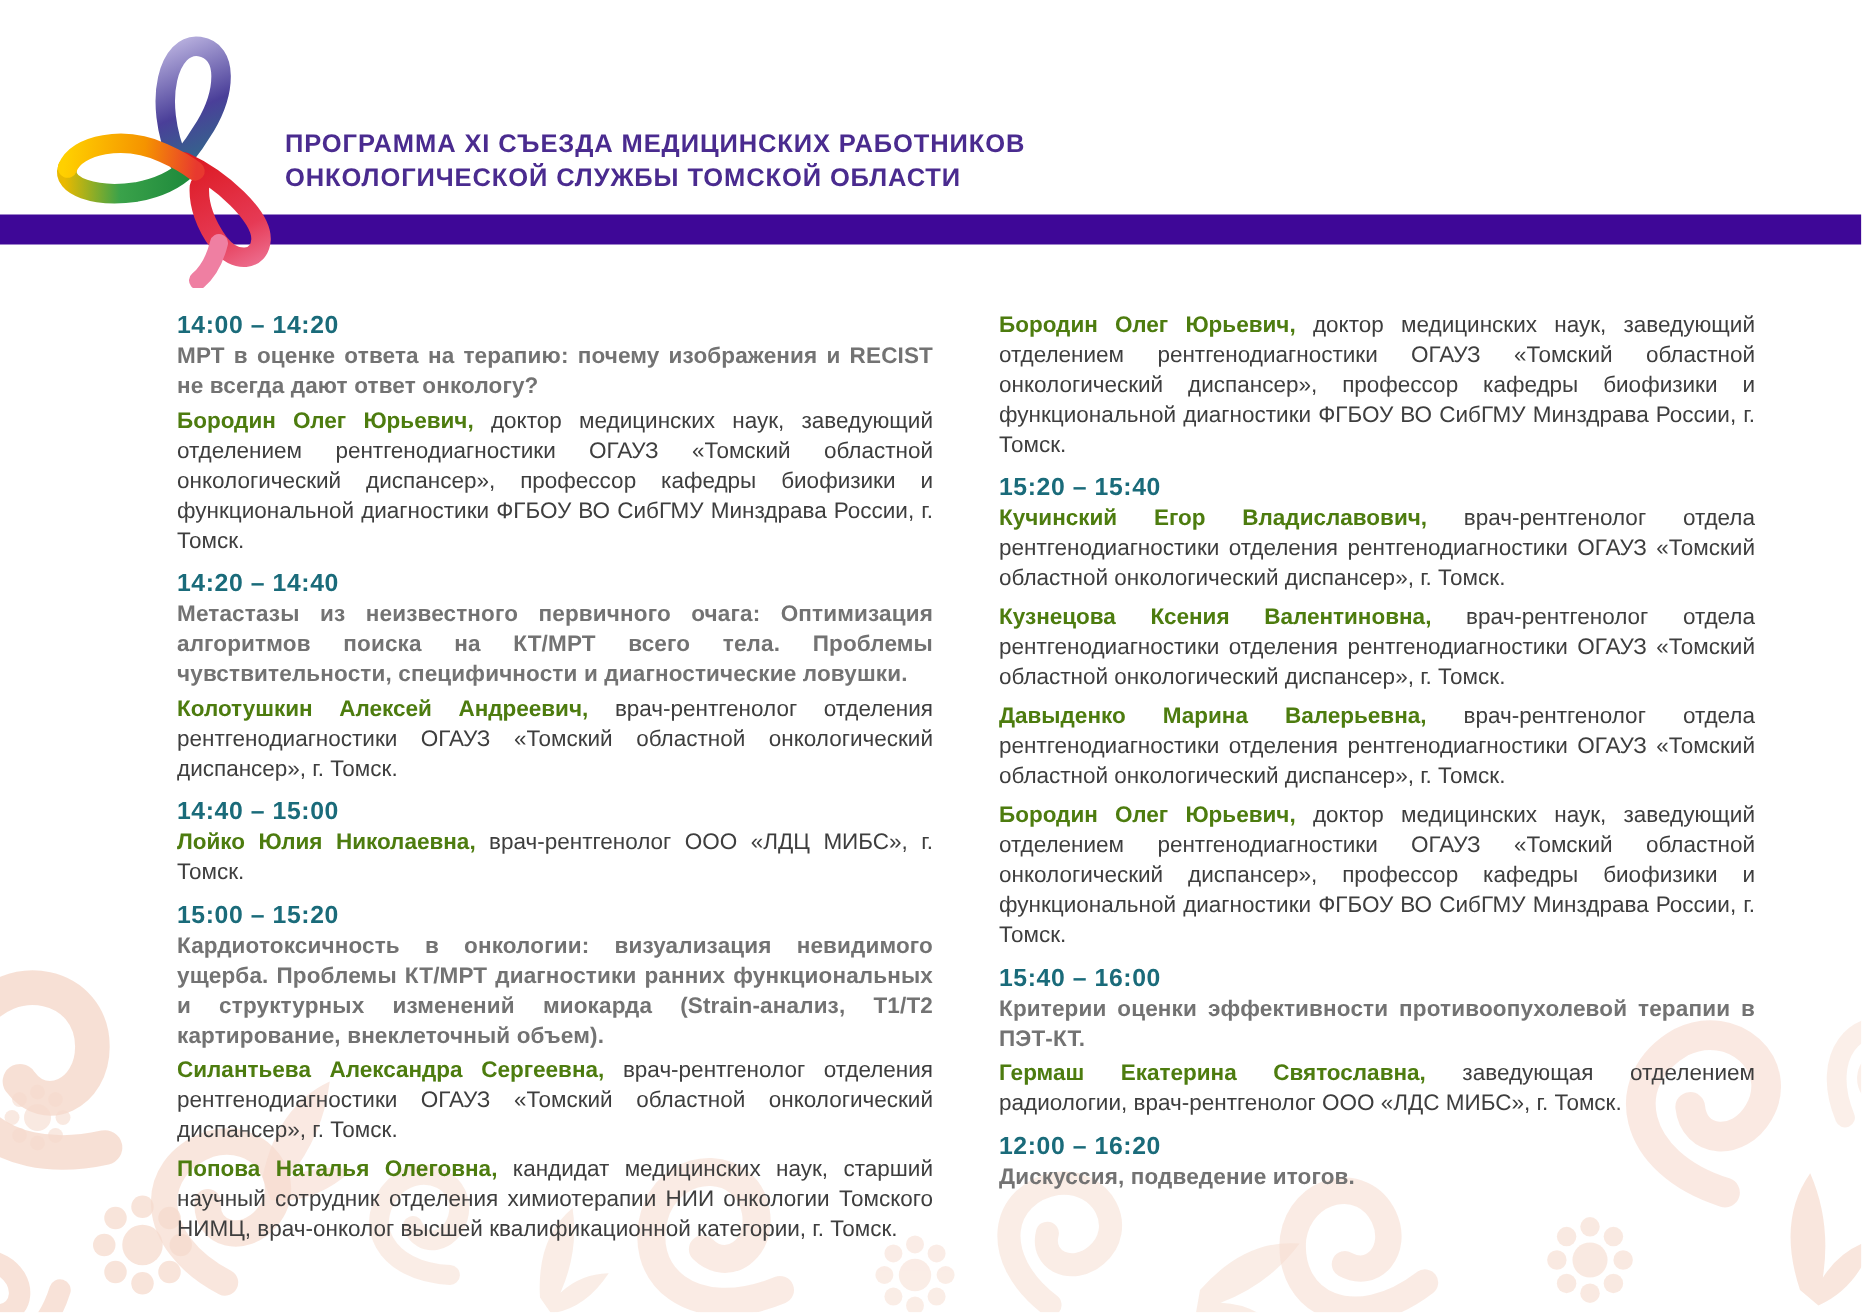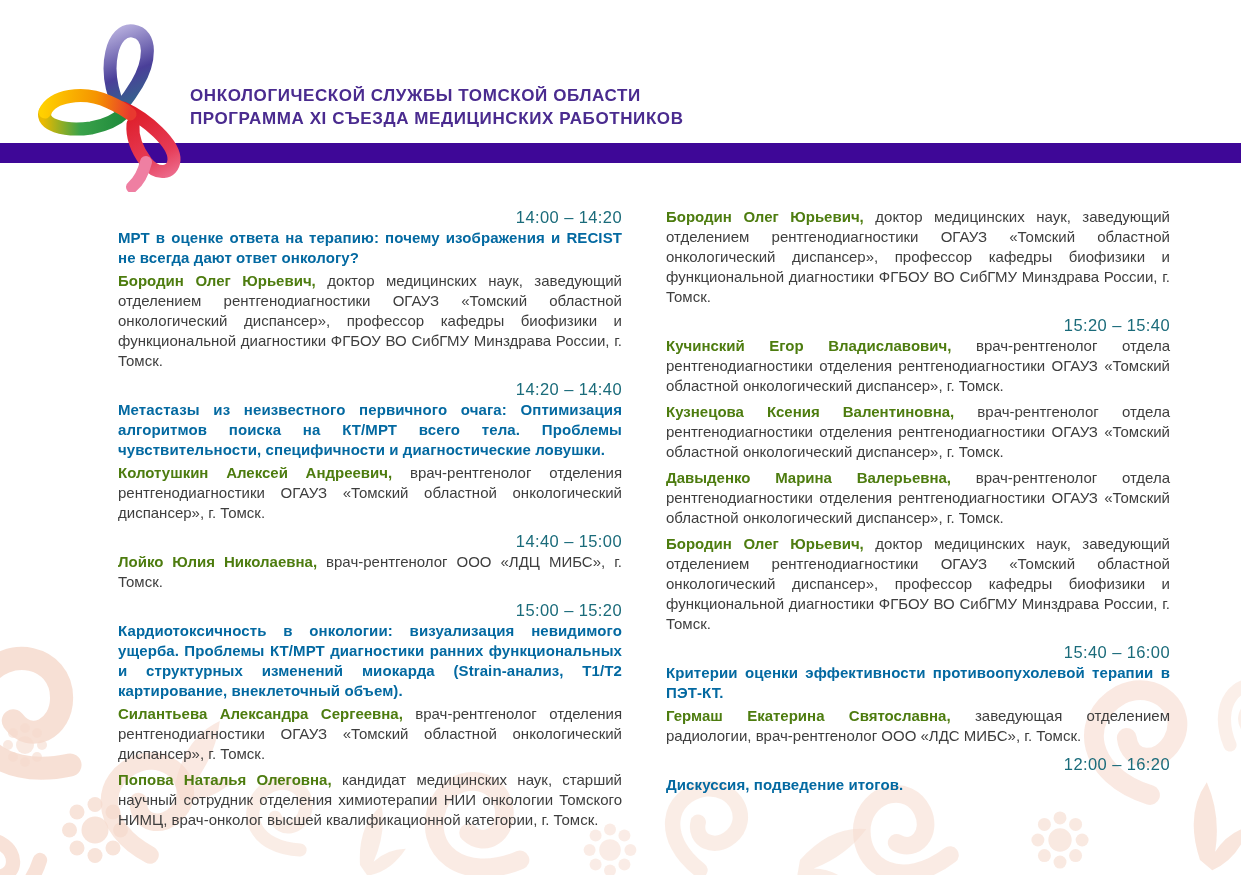--- a/index.html
+++ b/index.html
@@ -22,28 +22,27 @@
     text-transform:uppercase; white-space:nowrap;
   }
   
   .content {
     position:relative; z-index:2;
     display:flex; justify-content:space-between;
     padding:44px 71px 0 118px;
   }
   .col { width:504px; font-size:15px; line-height:20px; color:var(--body-text,#3e3e3e); }
   .time {
-    color:var(--time-teal,#1a6b7a); font-weight:400;
+    color:var(--time-teal,#1a6b7a); font-weight:700;
     font-size:16.5px; line-height:20px; letter-spacing:0.4px;
     margin:8px 0 1px 0;
-    text-align:right;
   }
   .col .time:first-child { margin-top:0; }
   .s-title {
-    font-weight:700; color:#0369a1; text-align:justify;
+    font-weight:700; color:#737373; text-align:justify;
     margin:0 0 3px 0; letter-spacing:0.1px;
   }
   .speaker { text-align:justify; margin:0 0 6px 0; }
   .sp-name { font-weight:700; color:#4d7c0f; }
 </style>
 </head>
 <body>
 
 <div class="page">
 
@@ -81,22 +80,22 @@
     <use href="#m-leaf" transform="translate(800,235) scale(1.5) rotate(10)" opacity="0.5"></use>
     <use href="#m-curl" transform="translate(950,230) scale(1.6) rotate(-25)" opacity="0.55"></use>
     <use href="#m-flower" transform="translate(1060,215) scale(1.3)" opacity="0.6"></use>
     <use href="#m-curl" transform="translate(1150,170) scale(1.8) rotate(30)" opacity="0.6"></use>
     <use href="#m-leaf" transform="translate(1200,235) scale(1.6) rotate(-50)" opacity="0.7"></use>
     <use href="#m-curl" transform="translate(1230,120) scale(1.2) rotate(80)" opacity="0.45"></use>
   </svg>
 
   <header class="header">
     <div class="header-title">
+      <div>ПРОГРАММА XI СЪЕЗДА МЕДИЦИНСКИХ РАБОТНИКОВ</div>
       <div>ОНКОЛОГИЧЕСКОЙ СЛУЖБЫ ТОМСКОЙ ОБЛАСТИ</div>
-      <div>ПРОГРАММА XI СЪЕЗДА МЕДИЦИНСКИХ РАБОТНИКОВ</div>
     </div>
   </header>
 
   <div class="divider-bar"></div>
 
   <div class="logo-wrap">
     <svg width="152" height="168" viewBox="0 0 152 168" aria-hidden="true">
       <defs>
         <linearGradient id="g-top" x1="75" y1="8" x2="108" y2="85" gradientUnits="userSpaceOnUse">
           <stop offset="0" stop-color="#b6aedd"></stop>

